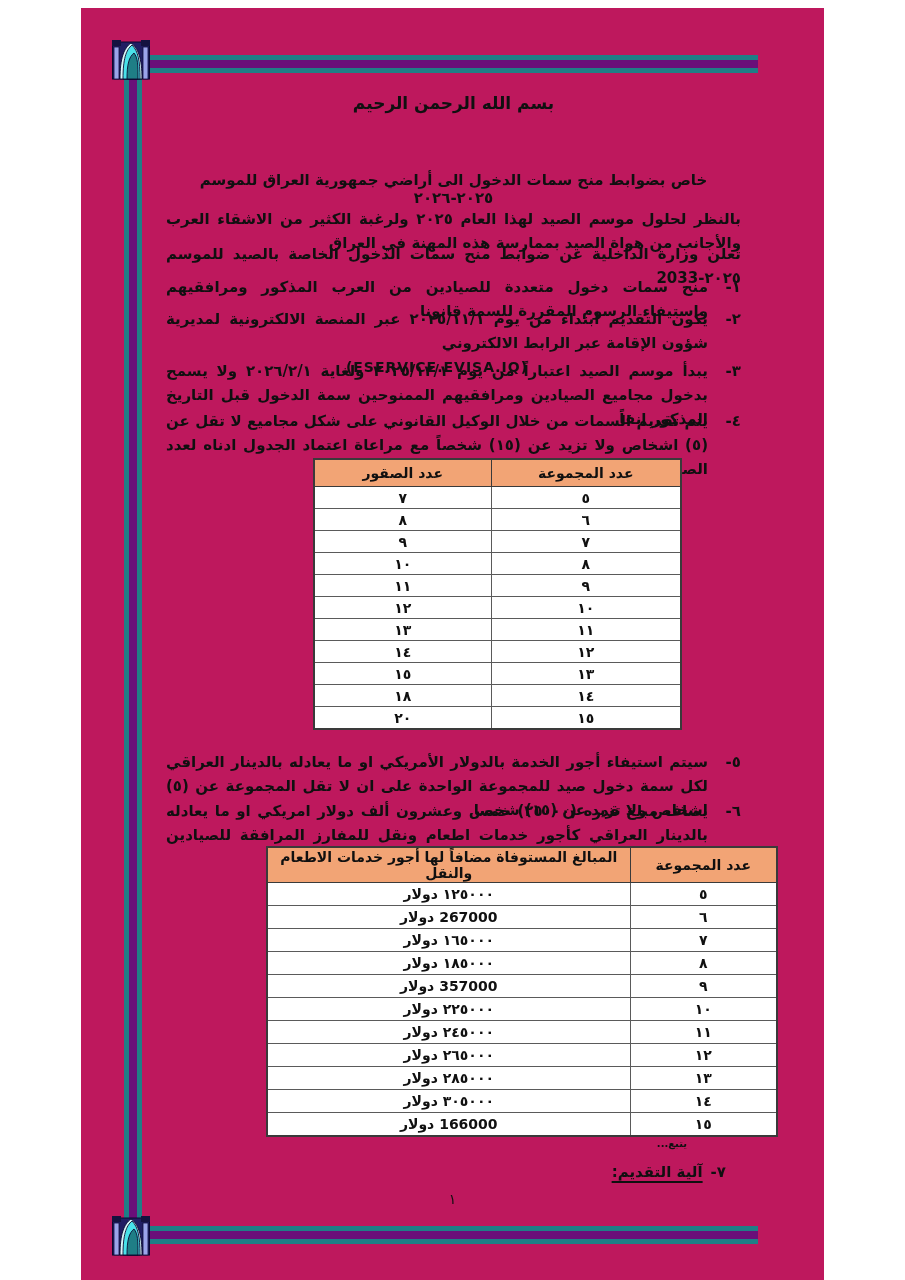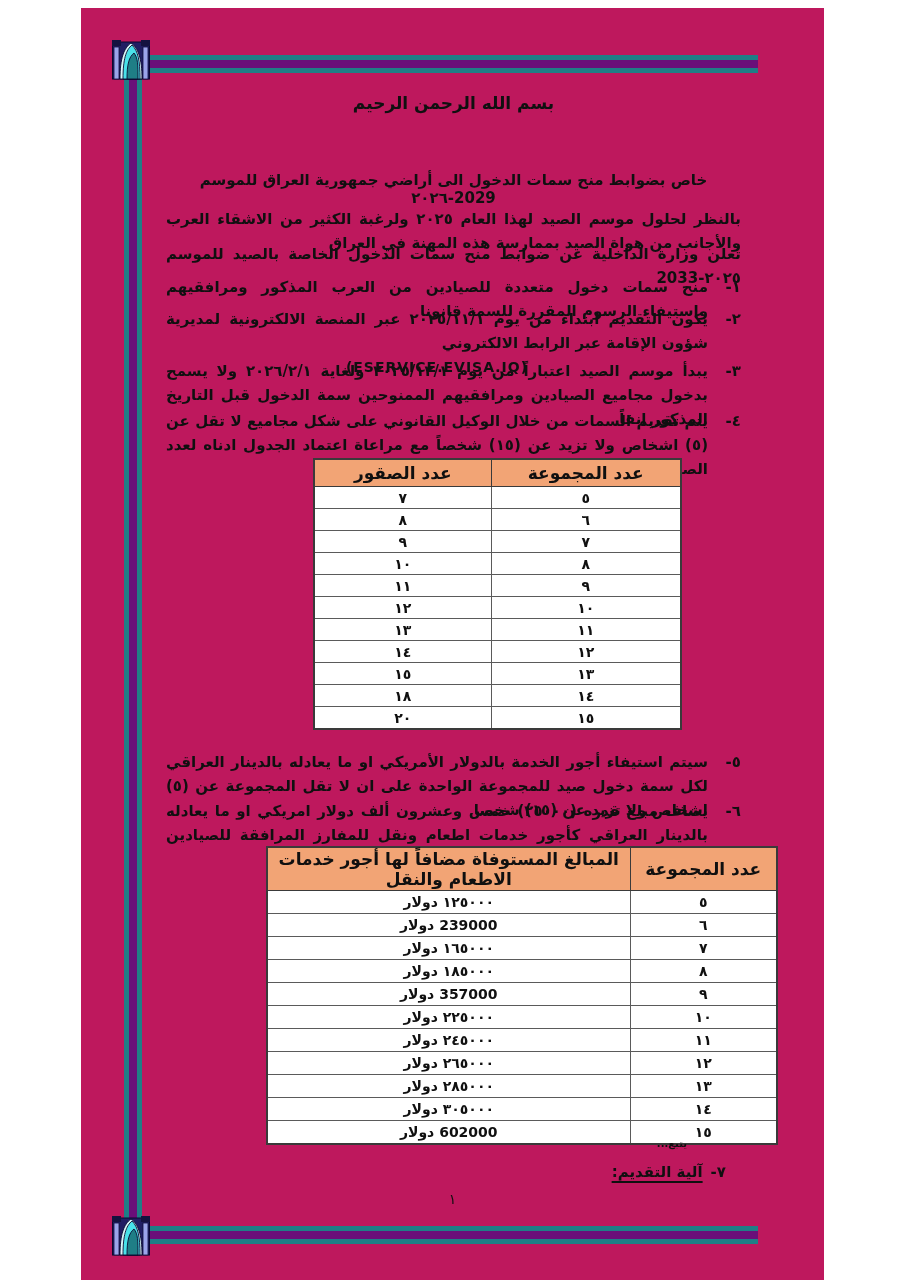--- a/index.html
+++ b/index.html
@@ -35,21 +35,21 @@
   .para{position:absolute;left:85px;right:83px;direction:rtl;text-align:justify;font-size:15px;line-height:24px;}
   .intro1{top:199px;} .intro2{top:234px;}
   .li{position:absolute;left:85px;right:83px;direction:rtl;display:flex;gap:7px;font-size:15px;line-height:24px;}
   .li .num{flex:0 0 26px;text-align:right;}
   .li .txt{flex:1;text-align:justify;}
   .linkline{text-align:center;direction:ltr;font-size:14px;letter-spacing:1px;}
   .li1{top:267px;} .li2{top:299px;} .li3{top:351px;} .li4{top:401px;}
   .li5{top:742px;} .li6{top:791px;}
   
   .tbl{position:absolute;border-collapse:collapse;direction:rtl;table-layout:fixed;background:#ffffff;border:2px solid #3a3a3a;}
-  .tbl th{background:var(--table-header-bg);border:1px solid #3a3a3a;font-size:17px;height:24px;padding:1px 4px;text-align:center;}
+  .tbl th{background:var(--table-header-bg);border:1px solid #3a3a3a;font-size:14px;height:24px;padding:1px 4px;text-align:center;}
   .tbl td{border:1px solid #5a5a5a;text-align:center;font-size:14px;padding:0 4px;}
   .t1{top:450px;left:232px;width:367px;}
   .t1 td{height:21px;}
   .t2{top:838px;left:185px;width:510px;}
   .t2 td{height:22px;}
   
   .continued{position:absolute;top:1130px;right:137px;font-size:10px;direction:rtl;}
   .item7{position:absolute;top:1155px;right:98px;font-size:15px;direction:rtl;display:flex;gap:8px;}
   .pagenum{position:absolute;top:1183px;left:0;right:0;text-align:center;font-size:14px;font-weight:normal;}
 </style>
@@ -84,21 +84,21 @@
       <use href="#arch-ornament"></use>
     </svg>
   <svg class="orn bl" viewBox="0 0 40 42">
       <use href="#arch-ornament"></use>
     </svg>
   <svg class="orn br" viewBox="0 0 40 42">
       <use href="#arch-ornament"></use>
     </svg>
 
   <div class="c bismillah">بسم الله الرحمن الرحيم</div>
-  <div class="c subject">خاص بضوابط منح سمات الدخول الى أراضي جمهورية العراق للموسم 2029-٢٠٢٦</div>
+  <div class="c subject">خاص بضوابط منح سمات الدخول الى أراضي جمهورية العراق للموسم ٢٠٢٥-٢٠٢٦</div>
   <div class="para intro1">بالنظر لحلول موسم الصيد لهذا العام ٢٠٢٥ ولرغبة الكثير من الاشقاء العرب والأجانب من هواة الصيد بممارسة هذه المهنة في العراق</div>
   <div class="para intro2">تعلن وزارة الداخلية عن ضوابط منح سمات الدخول الخاصة بالصيد للموسم ٢٠٢٥-2033</div>
 
   <div class="li li1">
     <span class="num">١-</span>
     <div class="txt">منح سمات دخول متعددة للصيادين من العرب المذكور ومرافقيهم واستيفاء الرسوم المقررة للسمة قانونا</div>
   </div>
   <div class="li li2">
     <span class="num">٢-</span>
     <div class="txt">
@@ -194,21 +194,21 @@
         <th>المبالغ المستوفاة مضافاً لها أجور خدمات الاطعام والنقل</th>
       </tr>
     </thead>
     <tbody>
         <tr>
           <td>٥</td>
           <td>١٢٥٠٠٠ دولار</td>
         </tr>
         <tr>
           <td>٦</td>
-          <td>239000 دولار</td>
+          <td>267000 دولار</td>
         </tr>
         <tr>
           <td>٧</td>
           <td>١٦٥٠٠٠ دولار</td>
         </tr>
         <tr>
           <td>٨</td>
           <td>١٨٥٠٠٠ دولار</td>
         </tr>
         <tr>
@@ -230,21 +230,21 @@
         <tr>
           <td>١٣</td>
           <td>٢٨٥٠٠٠ دولار</td>
         </tr>
         <tr>
           <td>١٤</td>
           <td>٣٠٥٠٠٠ دولار</td>
         </tr>
         <tr>
           <td>١٥</td>
-          <td>602000 دولار</td>
+          <td>166000 دولار</td>
         </tr>
       </tbody>
   </table>
 
   <div class="continued">يتبع...</div>
   <div class="item7">
     <span class="num">٧-</span>
     <span class="u">آلية التقديم:</span>
   </div>
   <div class="pagenum">١</div>

